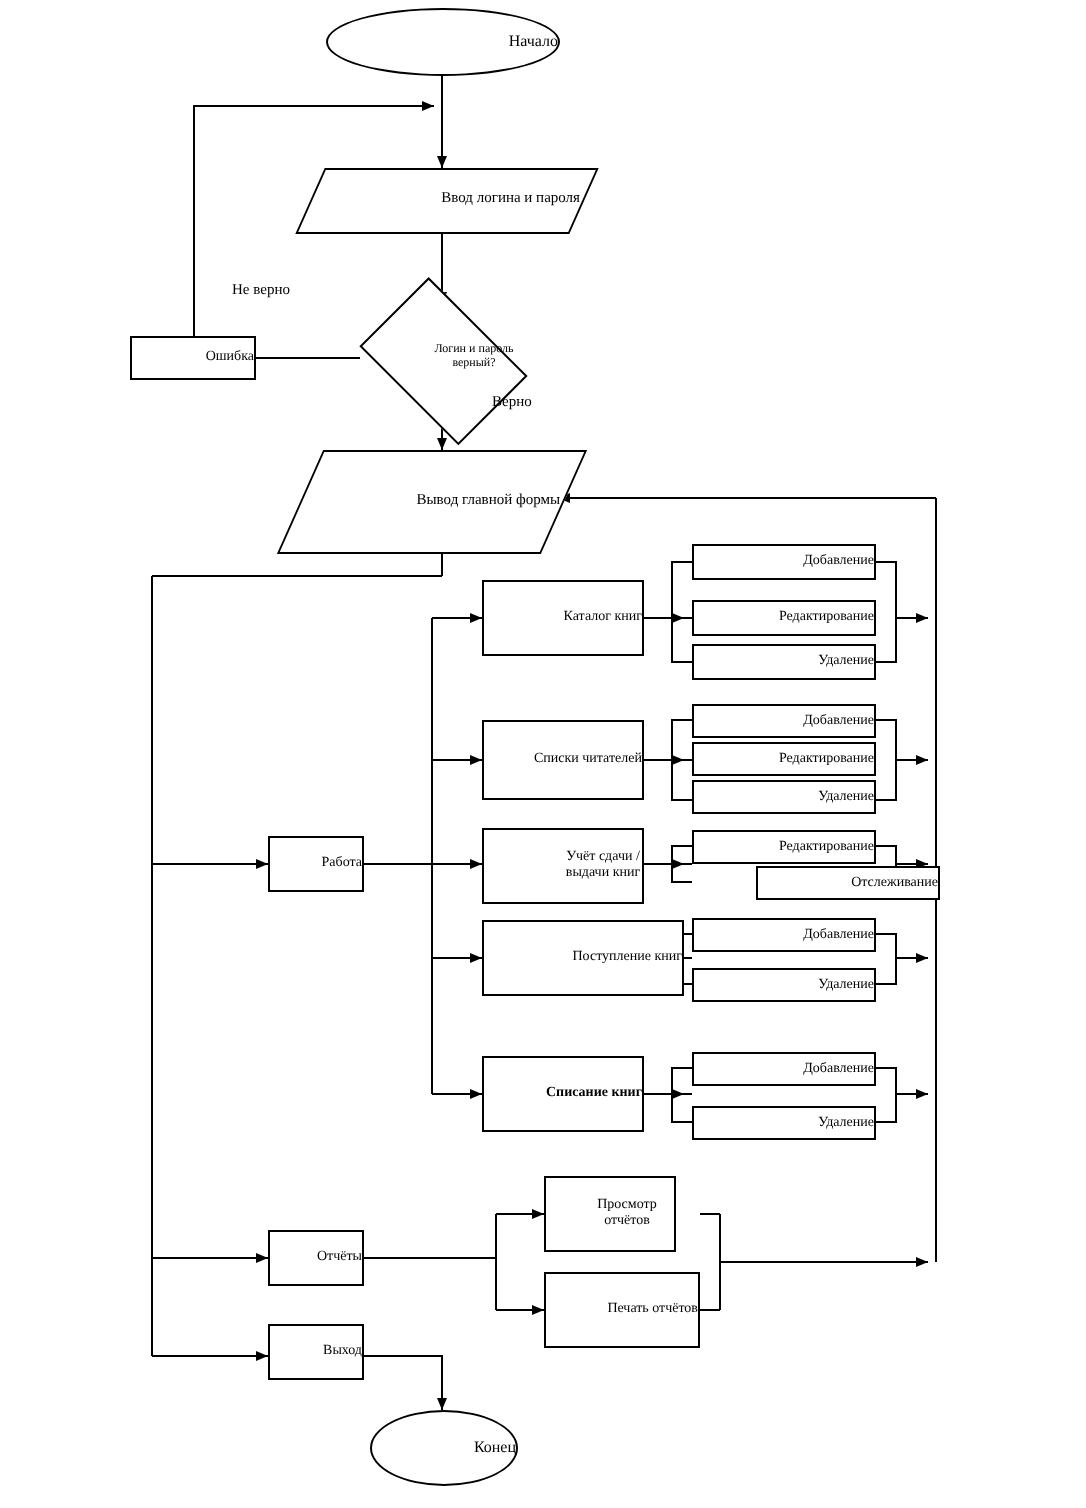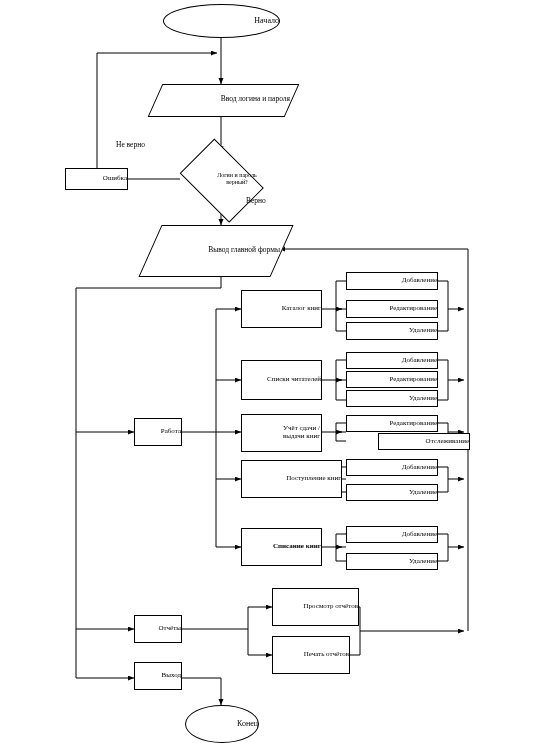--- a/index.html
+++ b/index.html
@@ -236,21 +236,21 @@
     <span>Удаление</span>
   </div>
 
   <div class="node rect small" style="left:134px;top:615px;width:48px;height:28px;">
     <span>Отчёты</span>
   </div>
   <div class="node rect small" style="left:134px;top:662px;width:48px;height:28px;">
     <span>Выход</span>
   </div>
 
-  <div class="node rect small" style="left:272px;top:588px;width:87px;height:38px;padding-left:17px;">
+  <div class="node rect small" style="left:272px;top:588px;width:66px;height:38px;padding-left:17px;">
     <span style="max-width:58px;">Просмотр отчётов</span>
   </div>
   <div class="node rect small" style="left:272px;top:636px;width:78px;height:38px;">
     <span style="max-width:58px;">Печать отчётов</span>
   </div>
 
   <div class="node oval" style="left:185px;top:705px;width:74px;height:38px;">
     <span>Конец</span>
   </div>
 

